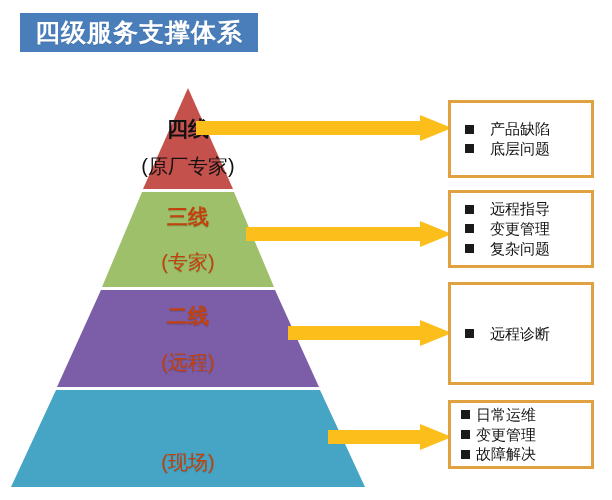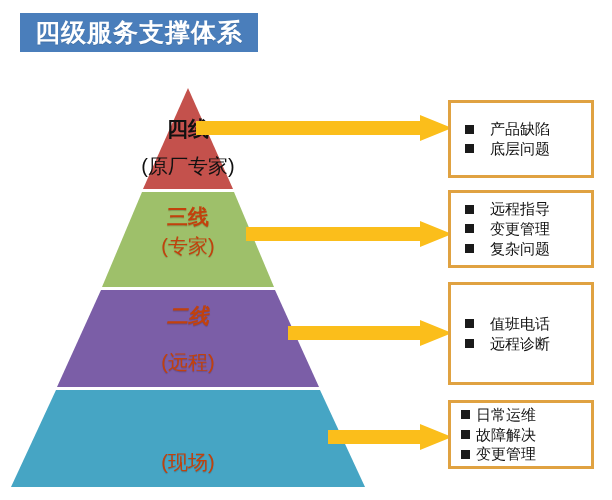--- a/index.html
+++ b/index.html
@@ -127,24 +127,24 @@
 
       <polygon id="shape-tier1" points="56,390 320,390 365,487 11,487" fill="#46A5C4"></polygon>
     </svg>
 
     
     <div class="tier-label tier-main lbl-black" style="left:148px; top:118px; width:80px;">四线</div>
     <div class="tier-label tier-sub lbl-black" style="left:128px; top:156px; width:120px;">(原厂专家)</div>
 
     
     <div class="tier-label tier-main lbl-white" style="left:148px; top:206px; width:80px;">三线</div>
-    <div class="tier-label tier-sub lbl-white" style="left:138px; top:236px; width:100px;">(专家)</div>
-
-    
-    <div class="tier-label tier-main lbl-white" style="left:148px; top:305px; width:80px;font-style:italic;">二线</div>
+    <div class="tier-label tier-sub lbl-white" style="left:138px; top:252px; width:100px;">(专家)</div>
+
+    
+    <div class="tier-label tier-main lbl-white" style="left:148px; top:305px; width:80px;">二线</div>
     <div class="tier-label tier-sub lbl-white" style="left:138px; top:352px; width:100px;">(远程)</div>
 
     
     <div class="tier-label tier-sub lbl-white" style="left:138px; top:452px; width:100px;">(现场)</div>
   </div>
 
   <div class="arrow" style="left:196px; top:115px; width:256px;">
     <svg width="256" height="26" viewBox="0 0 256 26">
       <polygon points="0,6 224,6 224,0 256,13 224,26 224,20 0,20" fill="#FBBE1B"></polygon>
     </svg>
@@ -195,39 +195,35 @@
         <span class="bullet"></span>
         <span>复杂问题</span>
       </li>
     </ul>
   </div>
 
   <div class="callout wide-gap" style="left: 448px; top: 282px; width: 146px; height: 103px; border-color: rgb(224, 162, 65);">
     <ul>
       <li>
         <span class="bullet"></span>
-        <span>值班电话</span>
-      </li>
-      <li>
-        <span class="bullet"></span>
         <span>远程诊断</span>
       </li>
     </ul>
   </div>
 
   <div class="callout tight-gap" style="left: 448px; top: 400px; width: 146px; height: 69px; border-color: rgb(224, 162, 65);">
     <ul>
       <li>
         <span class="bullet"></span>
         <span>日常运维</span>
       </li>
       <li>
         <span class="bullet"></span>
+        <span>变更管理</span>
+      </li>
+      <li>
+        <span class="bullet"></span>
         <span>故障解决</span>
       </li>
-      <li>
-        <span class="bullet"></span>
-        <span>变更管理</span>
-      </li>
     </ul>
   </div>
 
 </div>
 
 </body></html>

